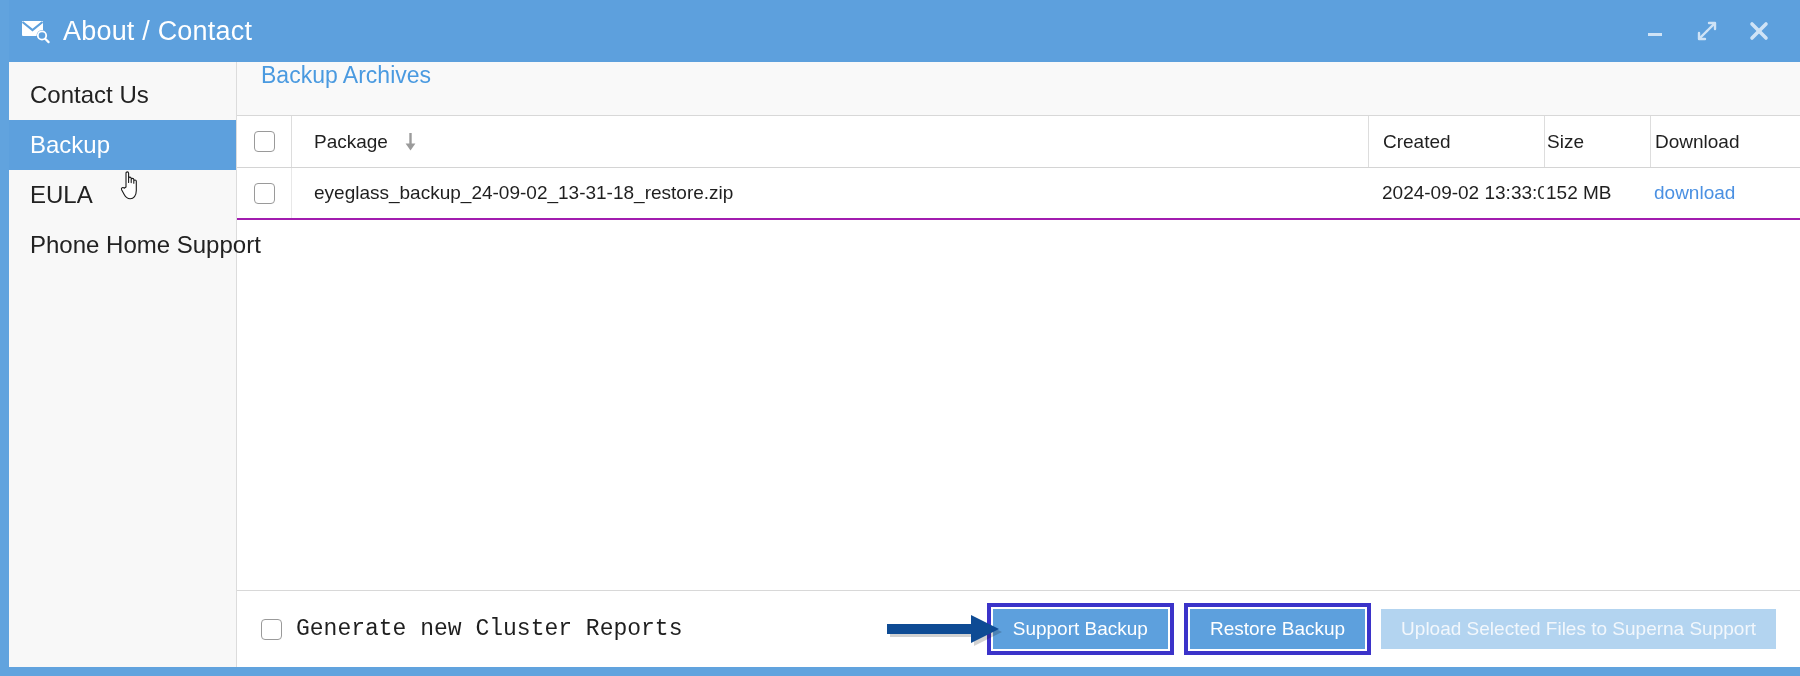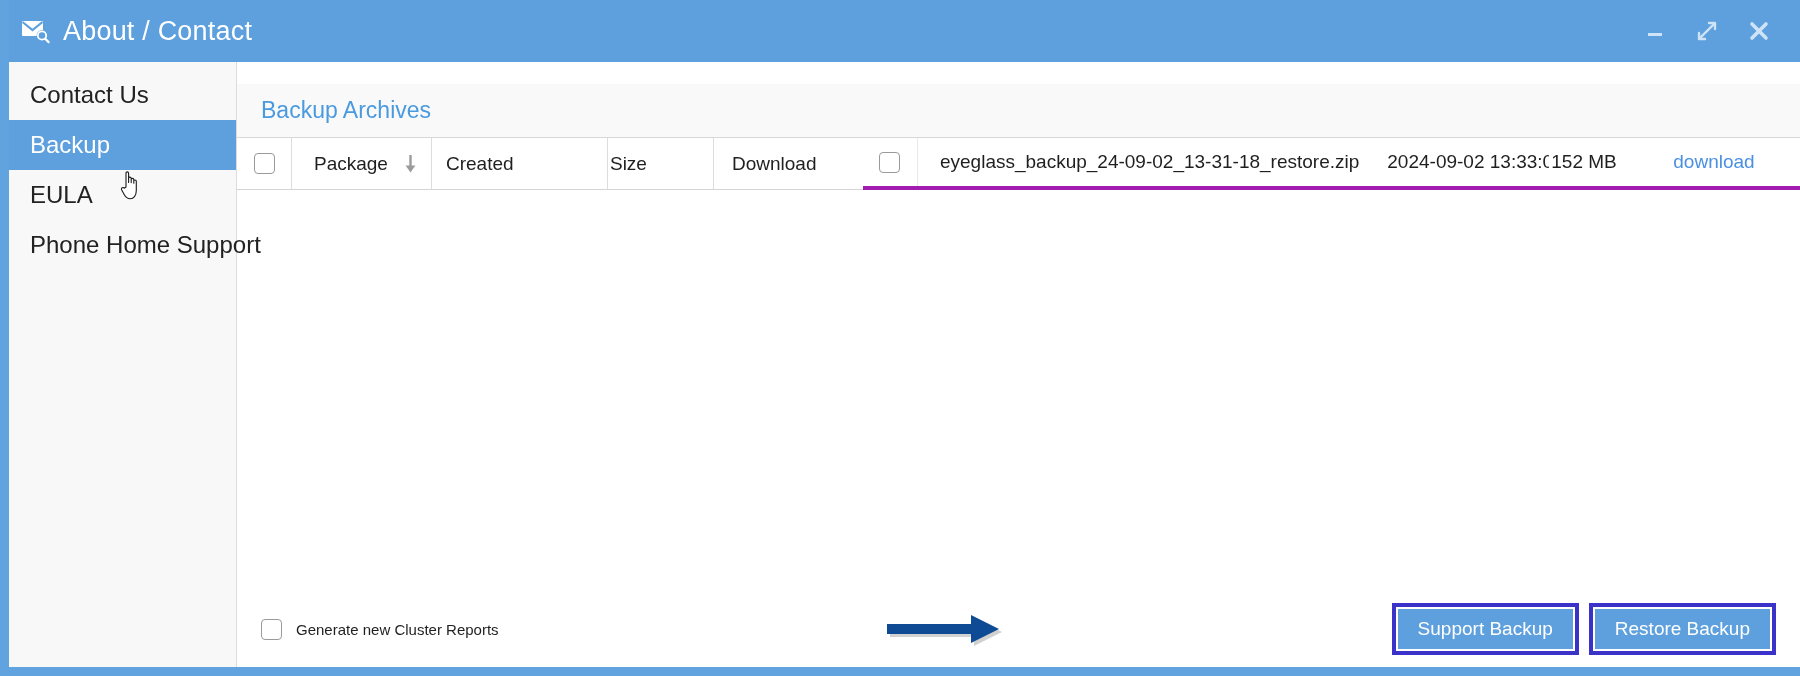--- a/index.html
+++ b/index.html
@@ -125,56 +125,54 @@
     display: flex;
     flex-direction: column;
     min-width: 0;
     background: #ffffff;
   }
   .panel-head {
     height: 53px;
     min-height: 53px;
     background: #f9f9f9;
     display: flex;
-    align-items: center;
     padding-left: 24px;
     box-sizing: border-box;
-    margin-top: 22px;
   }
   .panel-title {
     color: #4a9ae0;
     font-size: 23px;
     font-weight: 400;
   }
 
   
   .table-wrap {
     flex: 1 1 auto;
     display: flex;
-    flex-direction: row;
+    flex-direction: column;
     min-height: 0;
     background: #ffffff;
     border-top: 1px solid #d8d8d8;
   }
   .trow {
     display: flex;
     align-items: stretch;
     width: 100%;
     box-sizing: border-box;
   }
   .thead {
     height: 52px;
     min-height: 52px;
     border-bottom: 1px solid #d4d4d4;
     background: #ffffff;
   }
   .tbody-row {
     height: 52px;
     min-height: 52px;
-    border-bottom: 4px solid #a21caf;
+    border-bottom: 2px solid #a21caf;
     background: #ffffff;
   }
   .cell {
     display: flex;
     align-items: center;
     box-sizing: border-box;
     font-size: 19px;
     color: #1f1f1f;
     padding: 0 14px;
     overflow: hidden;
@@ -182,21 +180,21 @@
   }
   .c-check {
     width: 54px;
     min-width: 54px;
     justify-content: center;
     padding: 0;
   }
   .c-pkg   { flex: 1 1 auto; min-width: 0; padding-left: 22px; }
   .c-created { width: 176px; min-width: 176px; }
   .c-size  { width: 106px; min-width: 106px; padding-left: 2px; }
-  .c-dl    { width: 150px; min-width: 150px; padding-left: 18px; }
+  .c-dl    { width: 150px; min-width: 150px; padding-left: 4px; }
   .vdiv { border-left: 1px solid #dddddd; }
   .tbody-row .c-pkg { border-left: 1px solid #e8e8e8; }
   .dl-link {
     color: #4a90e2;
     cursor: pointer;
   }
   .sort-arrow {
     margin-left: 16px;
     display: inline-flex;
     align-items: center;
@@ -228,24 +226,25 @@
     align-items: center;
     padding: 0 24px 0 24px;
     box-sizing: border-box;
     background: #ffffff;
     position: relative;
   }
   .gen-reports {
     display: flex;
     align-items: center;
     gap: 14px;
-    font-size: 15px;
+    font-size: 23px;
     color: #1f1f1f;
     cursor: pointer;
     white-space: nowrap;
+    font-family: Liberation Mono, monospace;
   }
   .footer-spacer { flex: 1 1 auto; }
   .btn {
     font-size: 19px;
     color: #ffffff;
     background: #5da0dd;
     border: 0;
     height: 40px;
     padding: 0 20px;
     display: flex;
@@ -413,19 +412,20 @@
             </svg>
           </span>
 
           <div class="btn-group">
             <span class="hl-box">
               <button class="btn">Support Backup</button>
             </span>
             <span class="hl-box">
               <button class="btn">Restore Backup</button>
             </span>
+            <button class="btn btn-disabled">Upload Selected Files to Superna Support</button>
           </div>
         </div>
 
       </div>
     </div>
   </div>
 </div>
 
 </body></html>

